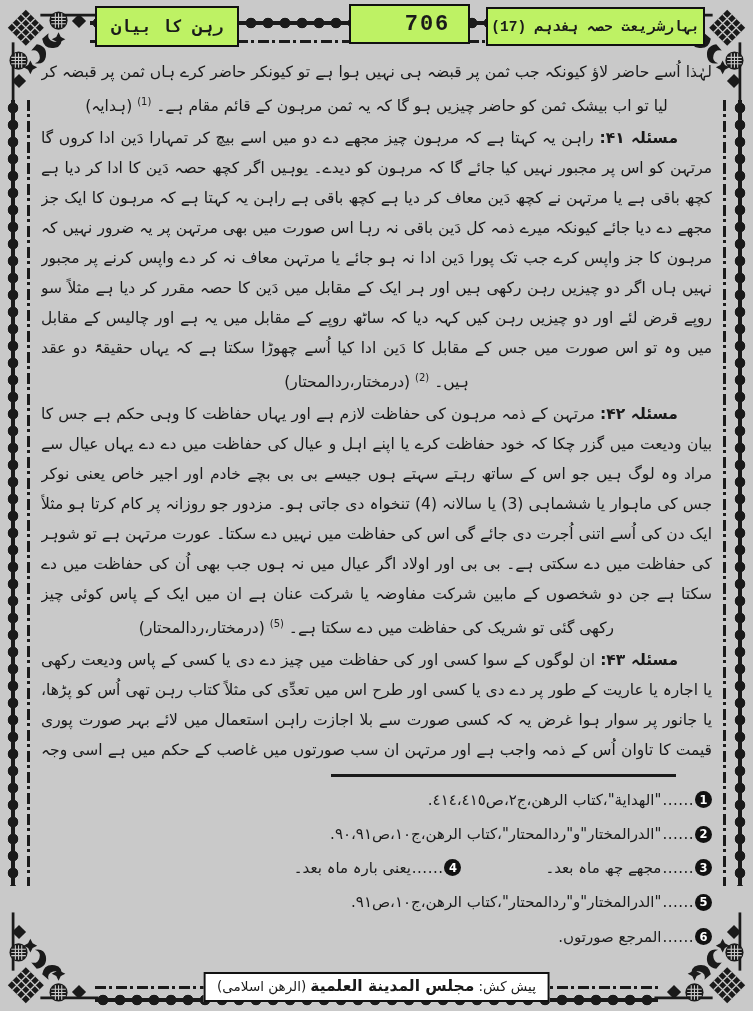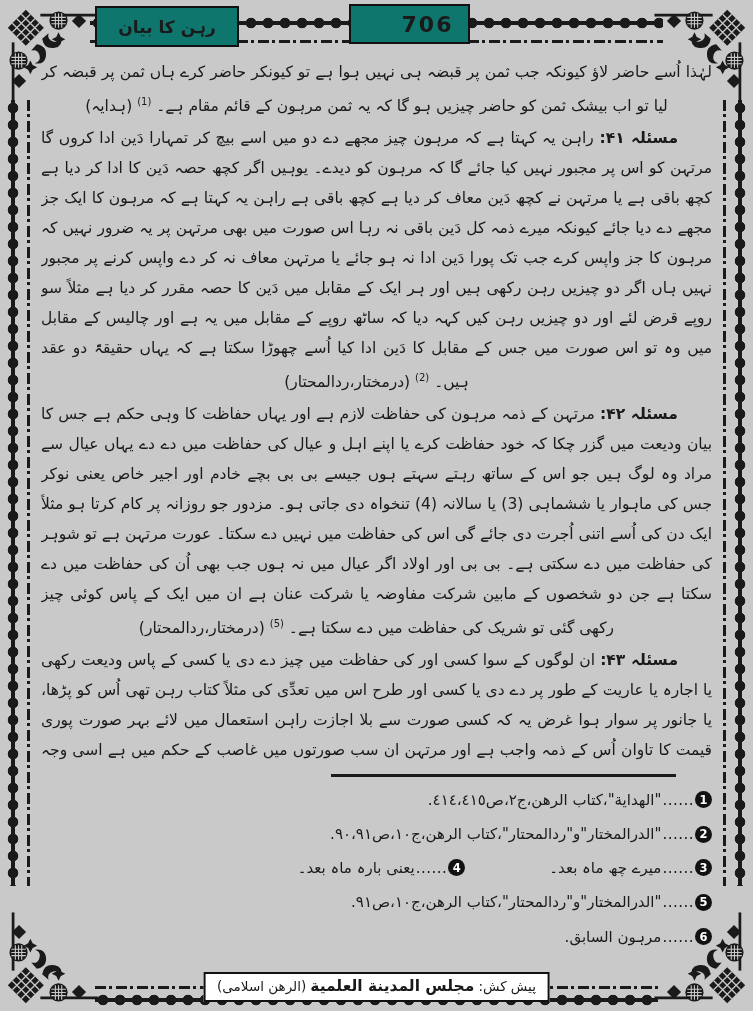--- a/index.html
+++ b/index.html
@@ -47,23 +47,23 @@
   .dash-right  { right:27px; top:100px; bottom:125px; }
 
   .corner { position:absolute; z-index:2; }
   .corner.tl { top:6px; left:4px; }
   .corner.tr { top:6px; right:4px; transform:scaleX(-1); }
   .corner.bl { bottom:4px; left:4px; transform:scaleY(-1); }
   .corner.br { bottom:4px; right:4px; transform:scale(-1,-1); }
 
   
   .hbox {
-    position:absolute; background:#0f766e; border:2.5px solid #111; z-index:5;
+    position:absolute; background:#bef264; border:2.5px solid #111; z-index:5;
     display:flex; align-items:center; justify-content:center;
-    direction:rtl; text-align:left;
+    direction:rtl; text-align:left;font-family:Liberation Mono, monospace;
   }
   .chapter-box { left:95px;  top:6px; width:140px; height:37px; font-size:17px; font-weight:bold; }
   .page-box    { left:349px; top:4px; width:81px;  height:36px; font-size:22px; font-weight:bold; letter-spacing:2px; direction:ltr;padding-left:36px; }
   .book-box    { left:486px; top:7px; width:215px; height:35px; font-size:14.5px; font-weight:bold; }
 
   
   .body-text {
     position:absolute; top:57px; left:41px; right:41px; height:714px;
     overflow:hidden; direction:rtl;
     font-size:15.5px; line-height:30px; z-index:3;
@@ -198,20 +198,23 @@
         <path d="M29,60 l2.5,5 l5,2.5 l-5,2.5 l-2.5,5 l-2.5,-5 l-5,-2.5 l5,-2.5 z"></path>
     </g>
   </svg>
 
   <div class="hbox chapter-box">
     <span>رہن کا بیان</span>
   </div>
   <div class="hbox page-box">
     <span>706</span>
   </div>
+  <div class="hbox book-box">
+    <span>بہارشریعت حصہ ہفدہم (17)</span>
+  </div>
 
   <div class="body-text">
     <p class="para">
       <span>لہٰذا اُسے حاضر لاؤ کیونکہ جب ثمن پر قبضہ ہی نہیں ہوا ہے تو کیونکر حاضر کرے ہاں ثمن پر قبضہ کر لیا تو اب بیشک ثمن کو حاضر چیزیں ہو گا کہ یہ ثمن مرہون کے قائم مقام ہے۔</span>
       <sup class="ref-sup">(1)</sup>
       <span class="ref-src">(ہدایہ)</span>
     </p>
     <p class="para masala">
       <span class="mlabel">مسئلہ ۴۱:</span>
       <span>راہن یہ کہتا ہے کہ مرہون چیز مجھے دے دو میں اسے بیچ کر تمہارا دَین ادا کروں گا مرتہن کو اس پر مجبور نہیں کیا جائے گا کہ مرہون کو دیدے۔ یوہیں اگر کچھ حصہ دَین کا ادا کر دیا ہے کچھ باقی ہے یا مرتہن نے کچھ دَین معاف کر دیا ہے کچھ باقی ہے راہن یہ کہتا ہے کہ مرہون کا ایک جز مجھے دے دیا جائے کیونکہ میرے ذمہ کل دَین باقی نہ رہا اس صورت میں بھی مرتہن پر یہ ضرور نہیں کہ مرہون کا جز واپس کرے جب تک پورا دَین ادا نہ ہو جائے یا مرتہن معاف نہ کر دے واپس کرنے پر مجبور نہیں ہاں اگر دو چیزیں رہن رکھی ہیں اور ہر ایک کے مقابل میں دَین کا حصہ مقرر کر دیا ہے مثلاً سو روپے قرض لئے اور دو چیزیں رہن کیں کہہ دیا کہ ساٹھ روپے کے مقابل میں یہ ہے اور چالیس کے مقابل میں وہ تو اس صورت میں جس کے مقابل کا دَین ادا کیا اُسے چھوڑا سکتا ہے کہ یہاں حقیقۃً دو عقد ہیں۔</span>
@@ -245,40 +248,40 @@
       <span class="fn-item">
         <span class="fn-num">2</span>
         <span class="fn-dots">......</span>
         <span>"الدرالمختار"و"ردالمحتار"،كتاب الرهن،ج١٠،ص٩٠،٩١.</span>
       </span>
     </div>
     <div class="fn-row fn-row-double">
       <span class="fn-item">
         <span class="fn-num">3</span>
         <span class="fn-dots">......</span>
-        <span>میرے چھ ماہ بعد۔</span>
+        <span>مجھے چھ ماہ بعد۔</span>
       </span>
       <span class="fn-item">
         <span class="fn-num">4</span>
         <span class="fn-dots">......</span>
         <span>یعنی بارہ ماہ بعد۔</span>
       </span>
     </div>
     <div class="fn-row">
       <span class="fn-item">
         <span class="fn-num">5</span>
         <span class="fn-dots">......</span>
         <span>"الدرالمختار"و"ردالمحتار"،كتاب الرهن،ج١٠،ص٩١.</span>
       </span>
     </div>
     <div class="fn-row">
       <span class="fn-item">
         <span class="fn-num">6</span>
         <span class="fn-dots">......</span>
-        <span>مرہون السابق.</span>
+        <span>المرجع صورتوں.</span>
       </span>
     </div>
   </div>
 
   <div class="footer-box">
     <span>پیش کش:</span>
     <span class="footer-name">مجلس المدینة العلمیة</span>
     <span>(الرهن اسلامی)</span>
   </div>
 

